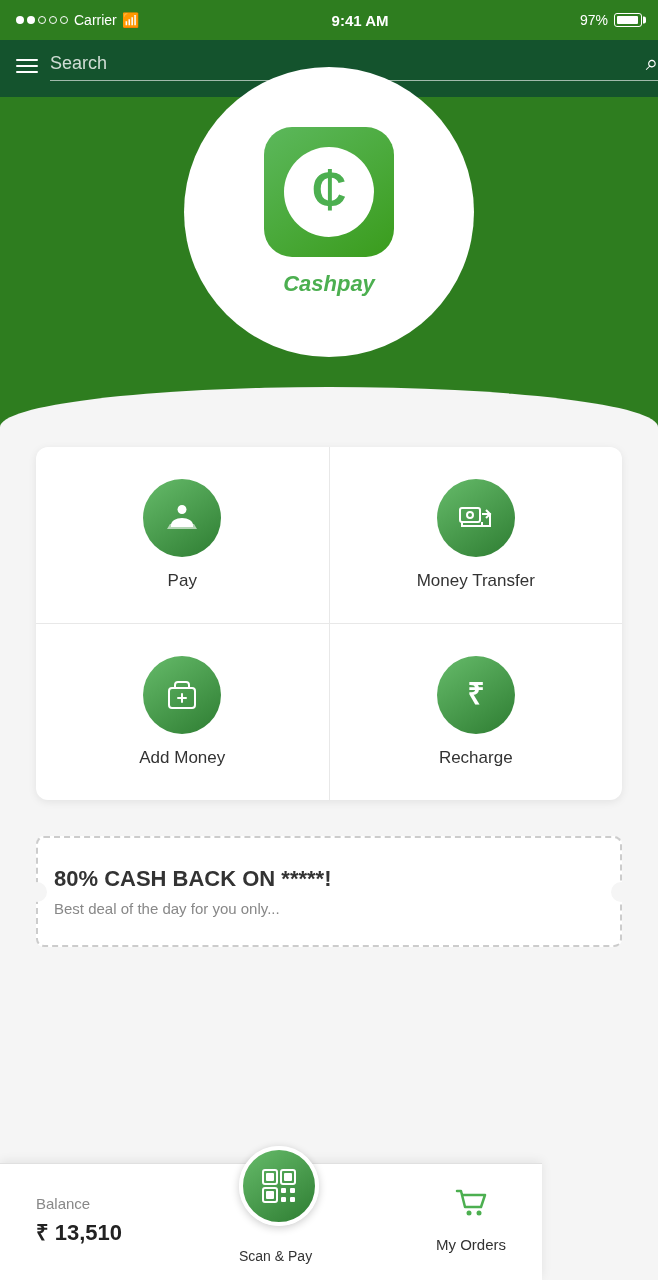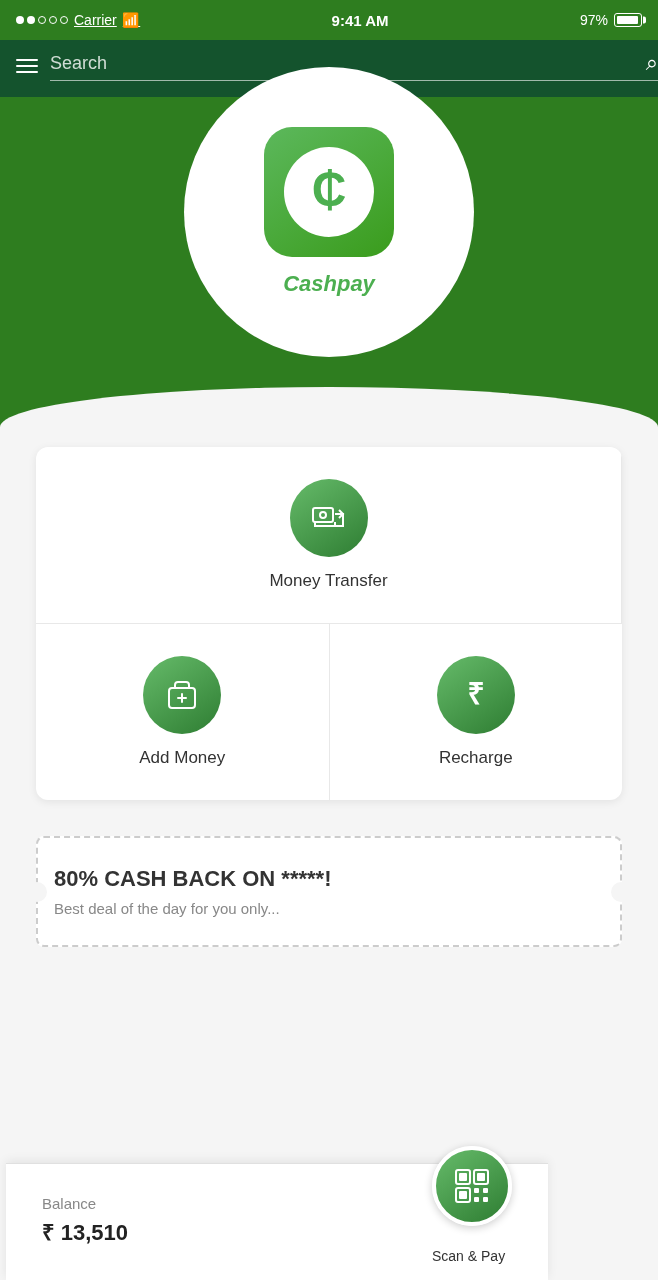--- a/index.html
+++ b/index.html
@@ -20,21 +20,20 @@
       padding: 8px 16px;
       height: 40px;
     }
     .status-left {
       display: flex;
       align-items: center;
       gap: 6px;
       color: white;
       font-size: 14px;
       font-weight: 500;
-      text-decoration: underline;
     }
     .status-dots {
       display: flex; gap: 3px;
     }
     .dot { width: 8px; height: 8px; border-radius: 50%; background: white; }
     .dot.empty { background: transparent; border: 1.5px solid white; }
     .status-center { color: white; font-size: 15px; font-weight: 600; }
     .status-right { display: flex; align-items: center; gap: 6px; color: white; font-size: 14px; }
     .battery {
       width: 28px; height: 14px; border: 1.5px solid white; border-radius: 3px;
@@ -214,21 +213,21 @@
       margin-bottom: 8px;
     }
     .banner-sub {
       font-size: 15px;
       color: #888;
     }
 
     
     .bottom-bar {
       position: fixed;
-      bottom: 0; left: 6px; right: 0;
+      bottom: 0; left: 0; right: 0;
       width: 542px;
       background: white;
       border-top: 1px solid #e0e0e0;
       display: flex;
       align-items: center;
       justify-content: space-between;
       padding: 12px 36px 16px 36px;
       box-shadow: 0 -2px 10px rgba(0,0,0,0.08);
     }
     .balance-section { display: flex; flex-direction: column; gap: 4px; }
@@ -315,20 +314,30 @@
     </div>
     <div class="app-name">Cashpay</div>
   </div>
 </div>
 <div class="hero-bottom"></div>
 
 <div class="grid-section">
   <div class="grid-card">
     <div class="grid-row">
 
+      <div class="grid-item">
+        <div class="grid-icon-circle">
+          <svg width="42" height="42" viewBox="0 0 42 42" fill="none">
+            <path d="M21 8c-2.5 0-4.5 2-4.5 4.5S18.5 17 21 17s4.5-2 4.5-4.5S23.5 8 21 8z" fill="white"></path>
+            <path d="M10 28c0-4 5-7 11-7s11 3 11 7v2H10v-2z" fill="white"></path>
+            <path d="M6 32h30l-3-5H9l-3 5z" fill="rgba(255,255,255,0.6)"></path>
+          </svg>
+        </div>
+        <span class="grid-label">Pay</span>
+      </div>
 
       <div class="grid-item">
         <div class="grid-icon-circle">
           <svg width="44" height="44" viewBox="0 0 44 44" fill="none">
             <rect x="6" y="12" width="20" height="14" rx="2" stroke="white" stroke-width="2" fill="none"></rect>
             <path d="M8 26v4h20v-4" stroke="white" stroke-width="2"></path>
             <path d="M28 18h8v12h-8" stroke="white" stroke-width="2" fill="none"></path>
             <path d="M32 14l4 4-4 4" stroke="white" stroke-width="2"></path>
             <circle cx="16" cy="19" r="3" stroke="white" stroke-width="2" fill="none"></circle>
           </svg>
@@ -388,13 +397,23 @@
         <rect x="9" y="27" width="8" height="8" fill="white" rx="1"></rect>
         <rect x="24" y="24" width="5" height="5" fill="white" rx="1"></rect>
         <rect x="33" y="24" width="5" height="5" fill="white" rx="1"></rect>
         <rect x="24" y="33" width="5" height="5" fill="white" rx="1"></rect>
         <rect x="33" y="33" width="5" height="5" fill="white" rx="1"></rect>
       </svg>
     </div>
     <span class="scan-label">Scan &amp; Pay</span>
   </div>
 
+  <div class="my-orders">
+    <span class="cart-icon">
+      <svg width="36" height="36" viewBox="0 0 36 36" fill="none">
+        <path d="M4 4h4l4 16h16l4-12H10" stroke="#4caf50" stroke-width="2.5" stroke-linecap="round" stroke-linejoin="round"></path>
+        <circle cx="16" cy="26" r="2.5" fill="#4caf50"></circle>
+        <circle cx="26" cy="26" r="2.5" fill="#4caf50"></circle>
+      </svg>
+    </span>
+    <span class="orders-label">My Orders</span>
+  </div>
 </div>
 
 </body></html>

